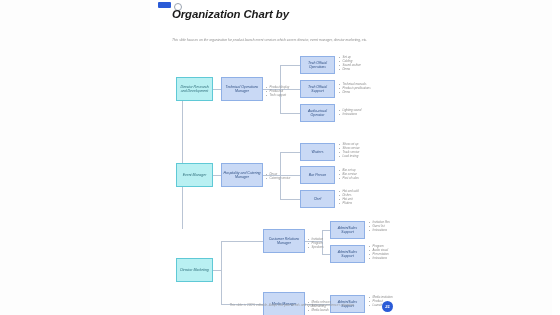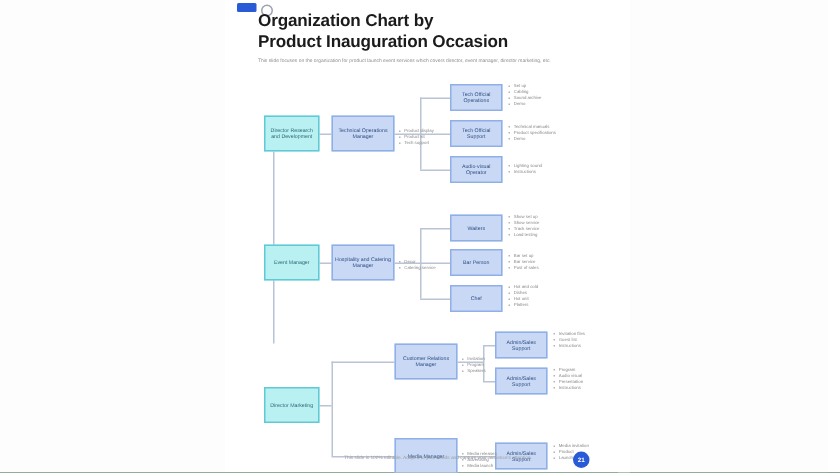--- a/index.html
+++ b/index.html
@@ -3,21 +3,22 @@
 <meta charset="utf-8">
 <style>
   html,body{margin:0;padding:0;}
   body{
     width:560px;height:315px;background:#ffffff;
     font-family:"Liberation Sans",sans-serif;
     overflow:hidden;position:relative;
   }
   .page{
     position:absolute;left:0;top:0;width:552px;height:315px;
-    background:#14532d;
+    background:#5eead4;
+    font-style:italic;
   }
   
   .gutter-l{position:absolute;left:0;top:0;width:150px;height:315px;background:#fdfdfd;}
   .gutter-r{position:absolute;right:0;top:0;width:140px;height:315px;background:#fdfdfd;}
 
   .slide{
     position:absolute;left:150px;top:0;width:270px;height:315px;
     background:#ffffff;
   }
 
@@ -86,21 +87,20 @@
   <div class="gutter-l"></div>
   <div class="gutter-r"></div>
 
   <div class="slide">
 
     <div class="logo-mark"></div>
     <div class="logo-dot"></div>
 
     <div class="title">
       <div>Organization Chart by</div>
-      <div>Product Inauguration Occasion</div>
     </div>
 
     <div class="subtitle">This slide focuses on the organization for product launch event services which covers director, event manager, director marketing, etc.</div>
 
     <div class="chart">
 
       <div class="conn h" style="left:63px;top:37px;width:8px;"></div>
       <div class="conn h" style="left:113px;top:37px;width:17px;"></div>
       <div class="conn v" style="left:130px;top:13px;height:48px;"></div>
       <div class="conn h" style="left:130px;top:13px;width:20px;"></div>

